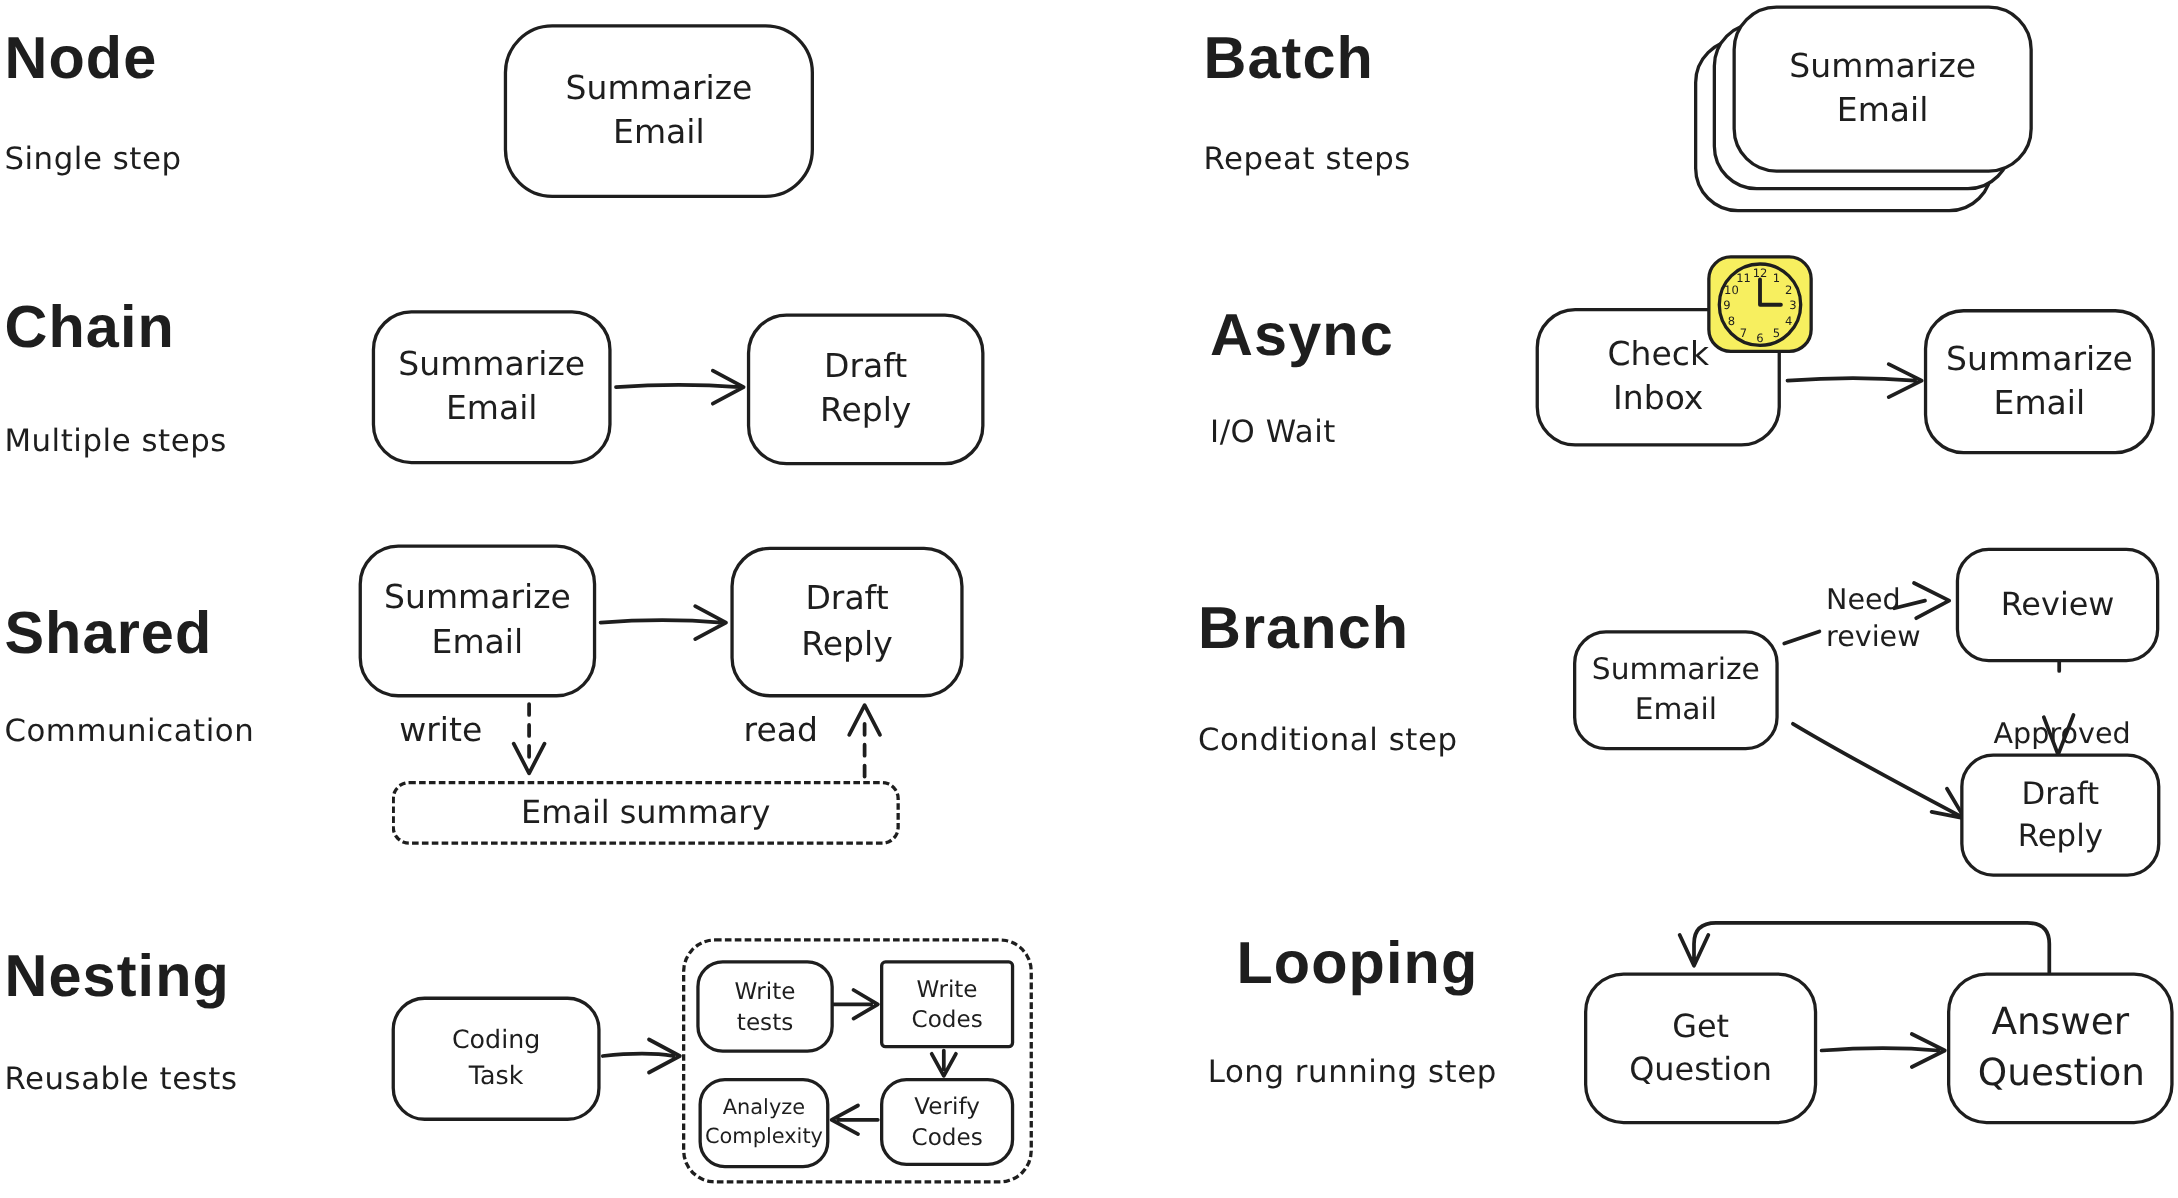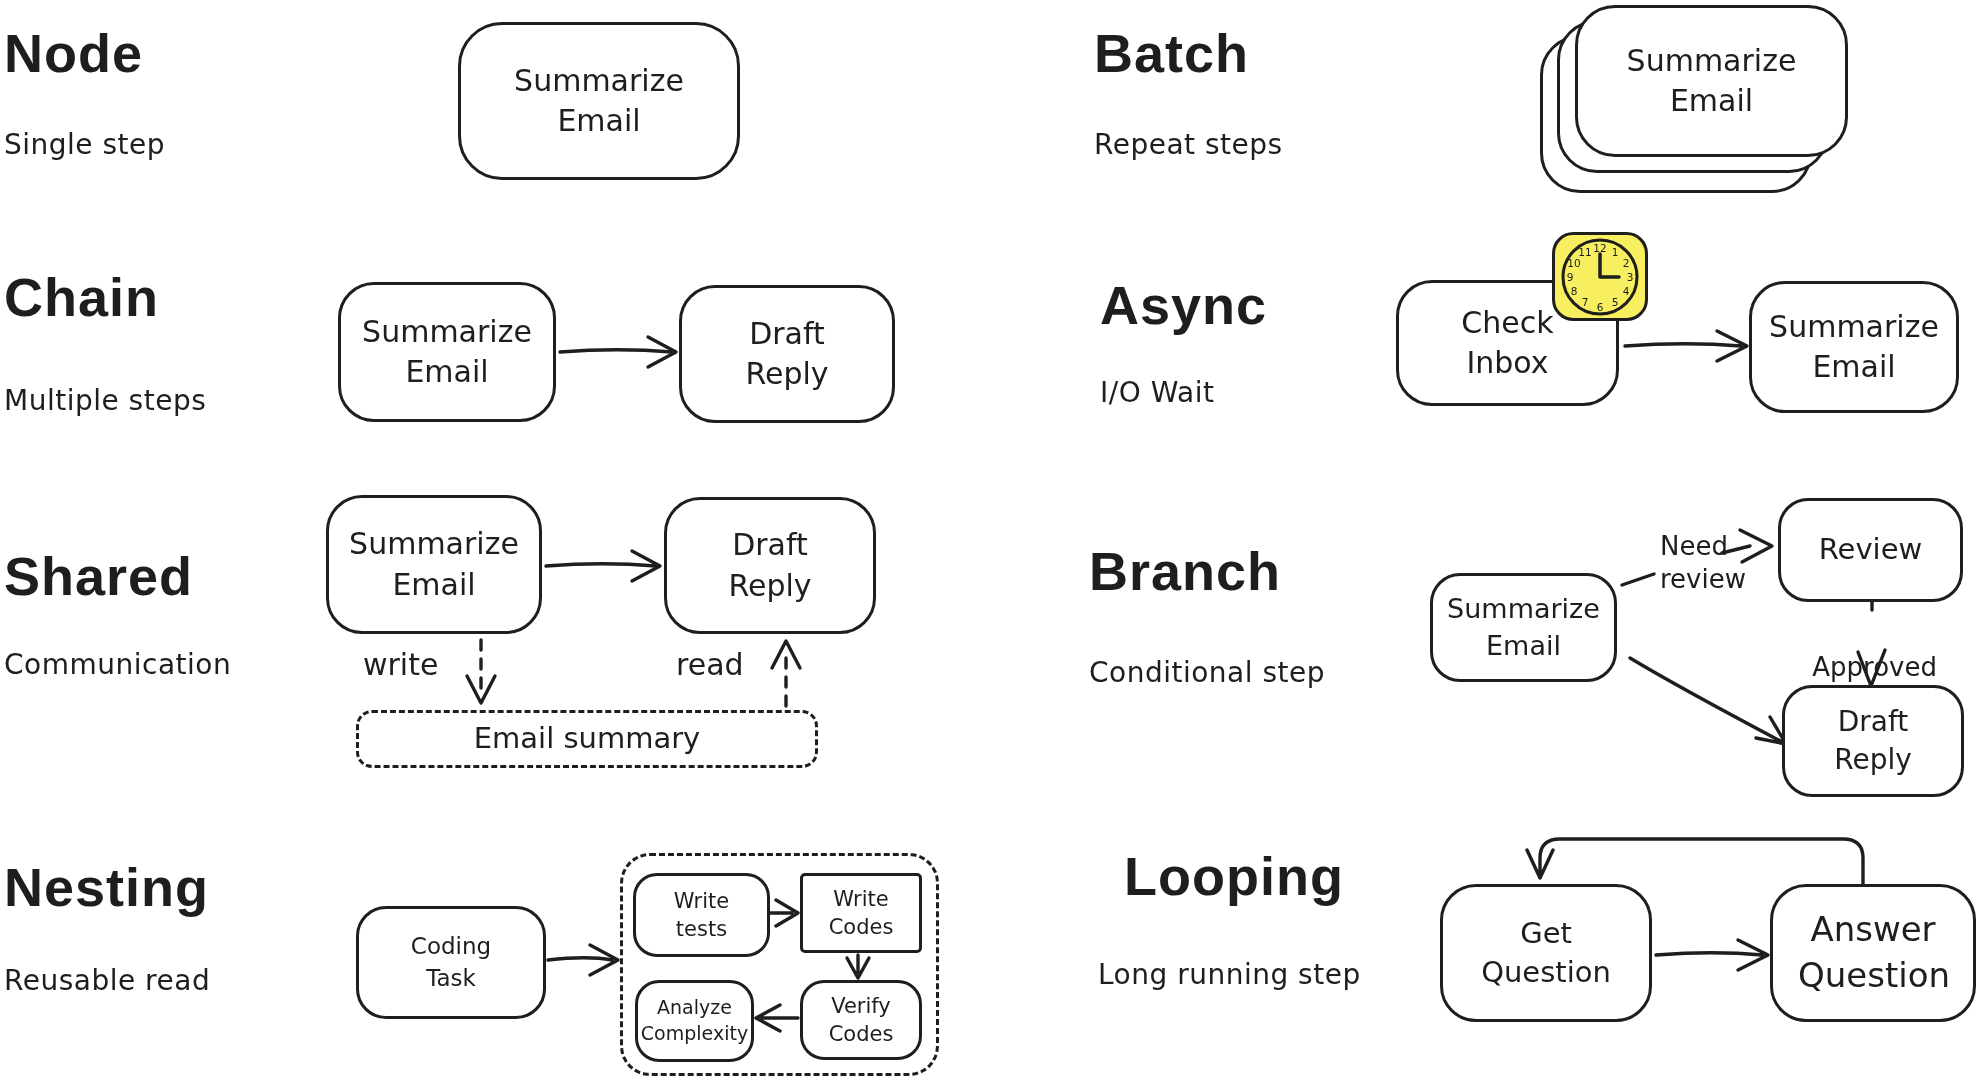--- a/index.html
+++ b/index.html
@@ -92,26 +92,26 @@
   <div class="box" style="left:664px;top:497px;width:212px;height:137px;">
     <span style="max-width:115px;">Draft Reply</span>
   </div>
   <div class="lbl" style="left:363px;top:646px;font-size:30px;">write</div>
   <div class="lbl" style="left:676px;top:646px;font-size:30px;">read</div>
   <div class="box dashedbox" style="left:356px;top:710px;width:462px;height:58px;border-radius:16px;font-size:29px;">
     <span>Email summary</span>
   </div>
 
   <div class="title" style="left:4px;top:856px;">Nesting</div>
-  <div class="subtitle" style="left:4px;top:964px;">Reusable read</div>
+  <div class="subtitle" style="left:4px;top:964px;">Reusable tests</div>
   <div class="box" style="left:356px;top:906px;width:190px;height:113px;border-radius:30px;font-size:23px;">
     <span style="max-width:130px;">Coding Task</span>
   </div>
   <div class="box dashedbox" style="left:620px;top:853px;width:319px;height:223px;border-radius:30px;background:transparent;"></div>
-  <div class="box" style="left:633px;top:873px;width:137px;height:84px;border-radius:24px;font-size:21px;">
+  <div class="box" style="left:633px;top:873px;width:125px;height:84px;border-radius:24px;font-size:21px;">
     <span style="max-width:80px;">Write tests</span>
   </div>
   <div class="box" style="left:800px;top:873px;width:122px;height:80px;border-radius:5px;font-size:21px;">
     <span style="max-width:85px;">Write Codes</span>
   </div>
   <div class="box" style="left:635px;top:980px;width:119px;height:82px;border-radius:24px;font-size:19px;">
     <span style="max-width:112px;">Analyze Complexity</span>
   </div>
   <div class="box" style="left:800px;top:980px;width:122px;height:80px;border-radius:24px;font-size:21px;">
     <span style="max-width:85px;">Verify Codes</span>

